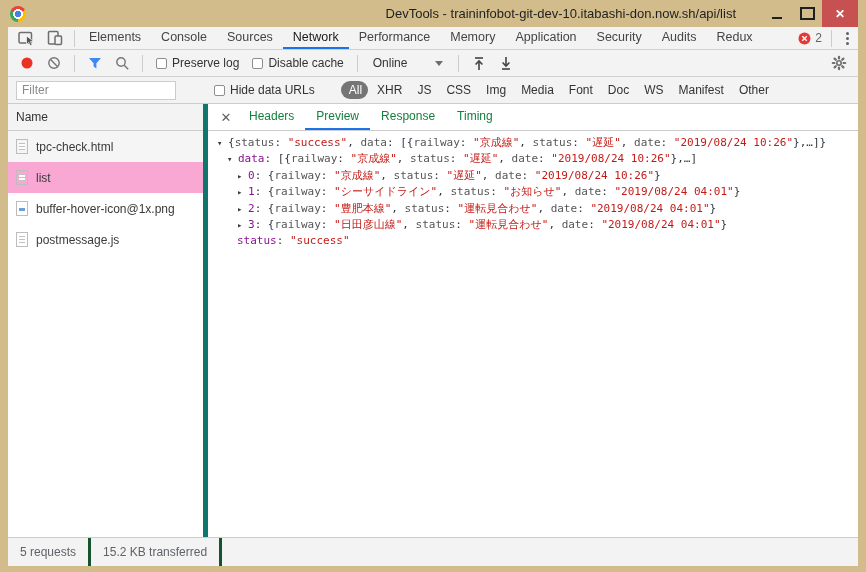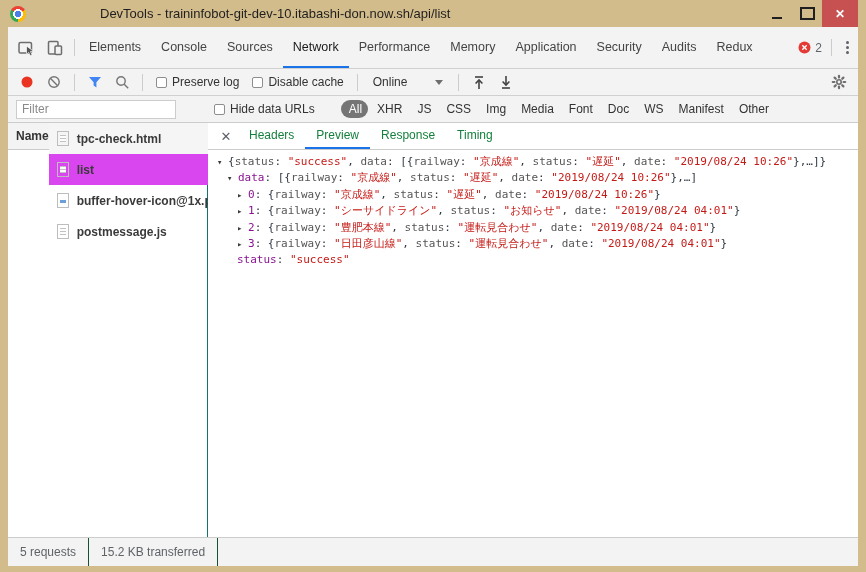--- a/index.html
+++ b/index.html
@@ -10,38 +10,38 @@
     background: #d3bc8b;
   }
   
   .titlebar { height: 27px; display: flex; align-items: center; position: relative; }
   .chrome-logo {
     width: 16px; height: 16px; margin-left: 10px; border-radius: 50%; flex: none;
     background:
       radial-gradient(circle at 50% 50%, #4a7fe8 0 3.2px, #fff 3.3px 4.9px, rgba(0,0,0,0) 5px),
       conic-gradient(from 60deg, #fbbc05 0 120deg, #34a853 120deg 240deg, #ea4335 240deg 360deg);
   }
-  .tb-title { position: absolute; left: 100px; right: 130px; text-align: left;
+  .tb-title { position: absolute; left: 100px; right: 130px; text-align: right;
     font-size: 13px; color: #1f1f1f; white-space: nowrap; overflow: hidden; }
   .win-btns { margin-left: auto; display: flex; align-items: center; height: 100%; padding-right: 8px; }
   .btn-min, .btn-max { width: 30px; height: 100%; display: flex; align-items: center; justify-content: center; }
   .btn-min::after { content: ""; width: 10px; height: 2px; background: #1f1f1f; margin-top: 8px; }
   .btn-max::after { content: ""; width: 11px; height: 9px; border: 2px solid #1f1f1f; background: transparent; }
   .btn-close { width: 36px; height: 100%; background: #c75050; display: flex; align-items: center; justify-content: center; }
   .btn-close::after { content: "✕"; color: #fff; font-size: 12px; font-weight: bold; }
 
   
   .window-content {
     position: absolute; left: 8px; right: 8px; top: 27px; bottom: 6px;
     background: #fff; display: flex; flex-direction: column;
   }
   .vsep { width: 1px; height: 17px; background: #ccc; margin: 0 4px; flex: none; }
 
   
-  .tabbar { height: 42px; background: #f3f3f3; border-bottom: 1px solid #d0d0d0;
+  .tabbar { height: 23px; background: #f3f3f3; border-bottom: 1px solid #d0d0d0;
     display: flex; align-items: center; flex: none; }
   .tab-icons { display: flex; align-items: center; padding: 0 2px 0 6px; gap: 2px; }
   .icon-btn { width: 26px; height: 24px; display: flex; align-items: center; justify-content: center; flex: none; }
   .mtab { padding: 0 10px; font-size: 12.5px; color: #454545; height: 100%;
     display: flex; align-items: center; border-bottom: 2px solid transparent; white-space: nowrap; }
   .mtab.sel { color: #1a1a1a; border-bottom-color: #1a73e8; }
   .tab-spacer { flex: 1; }
   .err-badge { display: flex; align-items: center; gap: 4px; font-size: 12px; color: #5f6368; padding: 0 5px; }
   .kebab { display: flex; flex-direction: column; gap: 2px; align-items: center; width: 22px; }
   .kebab i { width: 3px; height: 3px; border-radius: 50%; background: #5f6368; }
@@ -61,27 +61,27 @@
     display: flex; align-items: center; padding: 0 8px; gap: 22px; font-size: 12px; color: #333; flex: none; }
   .filter-input { width: 160px; height: 19px; border: 1px solid #ccc; font-size: 12px;
     padding: 1px 5px; color: #333; background: #fff; font-family: "Liberation Sans", sans-serif; }
   .filter-input::placeholder { color: #8a8a8a; }
   .pills { display: flex; align-items: center; gap: 3px; }
   .pill { padding: 2px 6px; color: #333; white-space: nowrap; }
   .pill.sel { background: #757575; color: #fff; border-radius: 9px; padding-left: 8px; }
 
   
   .main { flex: 1; display: flex; min-height: 0; }
-  .left-panel { width: 200px; flex: none; border-right: 1px solid #0f766e; display: flex; flex-direction: row; background: #fff; font-weight: bold; }
+  .left-panel { width: 200px; flex: none; border-right: 5px solid #0f766e; display: flex; flex-direction: column; background: #fff; }
   .col-header { height: 27px; background: #f3f3f3; border-bottom: 1px solid #ccc;
     display: flex; align-items: center; padding-left: 8px; font-size: 12px; color: #333; flex: none; }
   .req-row { height: 31px; display: flex; align-items: center; gap: 8px; padding-left: 8px;
     font-size: 12px; color: #3a3a3a; flex: none; overflow: hidden; white-space: nowrap; }
   .req-row:nth-child(1), .req-row:nth-child(5) { background: #f5f5f5; }
-  .req-row.sel { background: #d946ef; }
+  .req-row.sel { background: #f9a8d4; }
   .ficon { width: 12px; height: 15px; border: 1px solid #bdbdbd; background-color: #fdfdfd;
     flex: none; padding: 3px 2px; background-clip: content-box; background-origin: content-box; }
   .ficon.document { background-image: repeating-linear-gradient(to bottom, #c2c2c2 0 1px, transparent 1px 3px); }
   .ficon.image { background-image: linear-gradient(to bottom, transparent 0 3px, #6d9fd8 3px 6px, transparent 6px); }
 
   .right-panel { flex: 1; display: flex; flex-direction: column; min-width: 0; background: #fff; }
   .detail-tabs { height: 27px; border-bottom: 1px solid #ccc; display: flex; align-items: center;
     background: #fff; padding-left: 6px; flex: none; }
   .x-close { width: 24px; text-align: center; color: #5f6368; font-size: 13px; flex: none; }
   .dtab { padding: 0 11px; height: 100%; display: flex; align-items: center; font-size: 12px;
@@ -94,21 +94,21 @@
   .pv-line { line-height: 16.4px; white-space: pre; }
   .arrow { display: inline-block; width: 11px; color: #3c3c3c; font-size: 9px; }
   .tk-p  { color: #303942; }
   .tk-k  { color: #881391; }
   .tk-pk { color: #565656; }
   .tk-s  { color: #c41a16; }
 
   
   .statusbar { height: 29px; border-top: 1px solid #ccc; background: #f3f3f3;
     display: flex; align-items: stretch; font-size: 12px; color: #5f6368; flex: none; }
-  .sb-item { display: flex; align-items: center; padding: 0 12px; border-right: 1px solid #14532d; white-space: nowrap; }
+  .sb-item { display: flex; align-items: center; padding: 0 12px; border-right: 3px solid #14532d; white-space: nowrap; }
 </style>
 </head>
 <body>
 
 <div class="titlebar">
   <div class="chrome-logo"></div>
   <div class="tb-title">DevTools - traininfobot-git-dev-10.itabashi-don.now.sh/api/list</div>
   <div class="win-btns">
     <div class="btn-min"></div>
     <div class="btn-max"></div>

